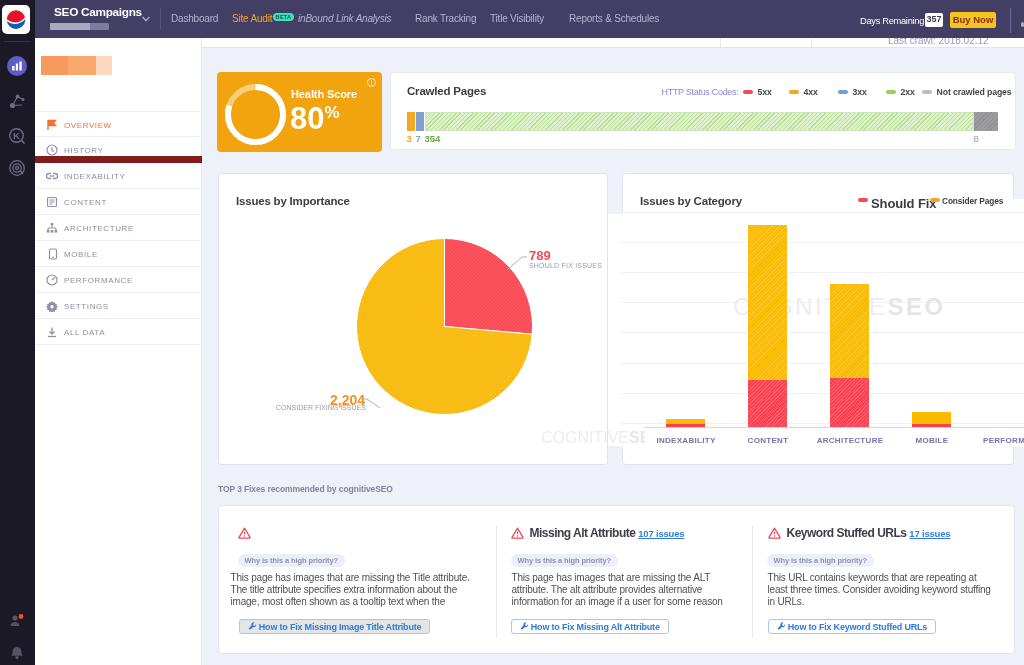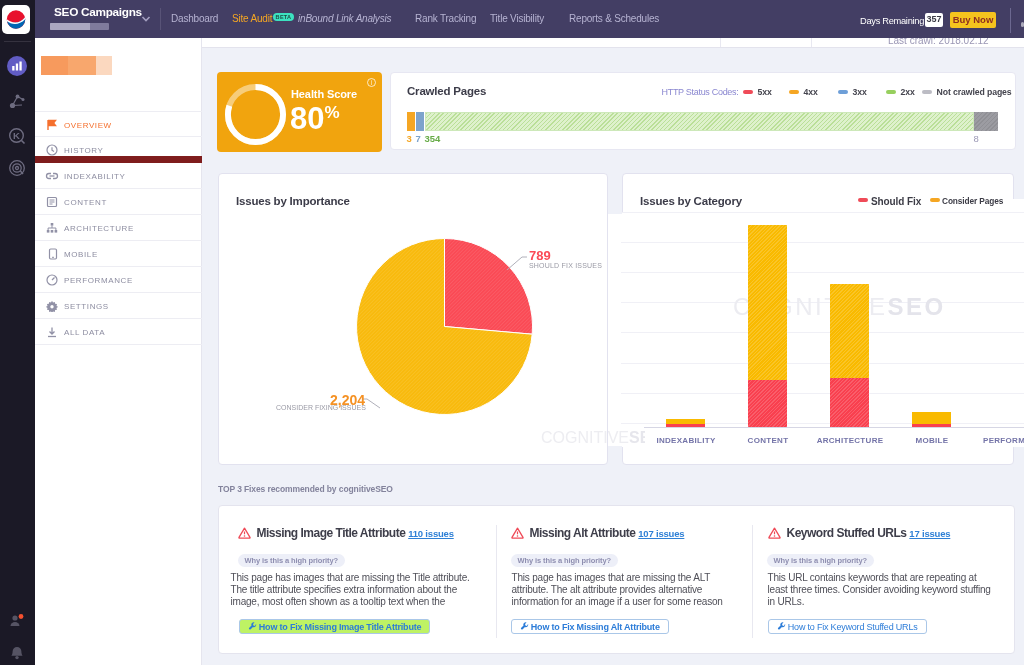--- a/index.html
+++ b/index.html
@@ -237,21 +237,21 @@
     <div class="abs" style="left:17px;top:21px;font-size:11.5px;font-weight:bold;color:#3c3c49;letter-spacing:-0.2px;">Issues by Category</div>
   </div>
 
   <div class="abs" id="chartlayer" style="left:0;top:0;width:1024px;height:665px;pointer-events:none;">
 
     <div class="abs" style="left:608px;top:214px;width:15px;height:232px;background:#fff;"></div>
     <div class="abs" style="left:1013px;top:199px;width:11px;height:248px;background:#fff;"></div>
     <div class="abs" style="left:622px;top:212px;width:402px;height:235px;background:#fff;"></div>
 
     <div class="abs" style="left:858px;top:198px;width:10px;height:4px;border-radius:2px;background:#ef4b58;"></div>
-    <div class="abs" style="left:871px;top:195.5px;font-size:10px;font-weight:bold;color:#3c3c46;letter-spacing:-0.1px;">Should Fix</div>
+    <div class="abs" style="left:871px;top:195.5px;font-size:13px;font-weight:bold;color:#3c3c46;letter-spacing:-0.1px;">Should Fix</div>
     <div class="abs" style="left:930px;top:198px;width:10px;height:4px;border-radius:2px;background:#f5a623;"></div>
     <div class="abs" style="left:942px;top:195.5px;font-size:8.3px;font-weight:bold;color:#3c3c46;letter-spacing:-0.1px;">Consider Pages</div>
 
     <div class="abs" style="left:621px;top:212px;width:403px;height:1px;background:#f0f0f6;"></div>
     <div class="abs" style="left:621px;top:242px;width:403px;height:1px;background:#f0f0f6;"></div>
     <div class="abs" style="left:621px;top:272px;width:403px;height:1px;background:#f0f0f6;"></div>
     <div class="abs" style="left:621px;top:302px;width:403px;height:1px;background:#f0f0f6;"></div>
     <div class="abs" style="left:621px;top:332px;width:403px;height:1px;background:#f0f0f6;"></div>
     <div class="abs" style="left:621px;top:363px;width:403px;height:1px;background:#f0f0f6;"></div>
     <div class="abs" style="left:621px;top:393px;width:403px;height:1px;background:#f0f0f6;"></div>
@@ -307,24 +307,23 @@
   <div class="abs" style="left:218px;top:484px;font-size:8.5px;letter-spacing:-0.1px;font-weight:bold;color:#83839c;">TOP 3 Fixes recommended by cognitiveSEO</div>
   <div class="abs" id="fixcard" style="left:217.5px;top:504.5px;width:797px;height:149px;background:#fff;border:1px solid #e4e4ee;border-radius:4px;">
     <div class="abs" style="left:277px;top:19px;width:1px;height:113px;background:#e8e8f0;"></div>
     <div class="abs" style="left:533px;top:19px;width:1px;height:113px;background:#e8e8f0;"></div>
 
     <svg class="abs" style="left:19px;top:21px;" width="13" height="12" viewBox="0 0 13 12">
         <path d="M6.5 1.2 L12 10.3 a.6.6 0 0 1 -.5.9 H1.5 a.6.6 0 0 1 -.5-.9 Z" fill="none" stroke="#ef4b58" stroke-width="1.3" stroke-linejoin="round"></path>
         <path d="M6.5 4.5 v2.8" stroke="#ef4b58" stroke-width="1.2"></path>
         <circle cx="6.5" cy="9" r=".8" fill="#ef4b58"></circle>
       </svg>
-    <div class="abs" style="left:38px;top:20px;font-size:12px;letter-spacing:-0.5px;font-weight:bold;color:#3e3e4a;white-space:nowrap;">Missing Image Title Attribute <span style="font-size:9.5px;letter-spacing:-0.2px;color:#2f80d6;text-decoration:underline;">110 issues</span></div>
     <div class="abs" style="left:19px;top:48px;height:13px;line-height:13px;background:#edeff8;border-radius:7px;padding:0 7px;font-size:7.5px;letter-spacing:-0.1px;font-weight:bold;color:#8e8eb0;white-space:nowrap;">Why is this a high priority?</div>
     <div class="abs" style="left:12px;top:66px;width:260px;font-size:10px;letter-spacing:-0.2px;line-height:12px;color:#4f4f58;white-space:nowrap;">This page has images that are missing the Title attribute.<br>The title attribute specifies extra information about the<br>image, most often shown as a tooltip text when the</div>
-    <div class="abs" style="left:20px;top:113px;height:15px;line-height:15px;border:1px solid #aac7e8;border-radius:3px;background:#bef264;padding:0 8px;font-size:9px;letter-spacing:-0.2px;font-weight:bold;color:#2c7cd8;white-space:nowrap;text-align:center;"><svg width="9" height="9" viewBox="0 0 10 10" style="vertical-align:-1px;">
+    <div class="abs" style="left:20px;top:113px;height:15px;line-height:15px;border:1px solid #aac7e8;border-radius:3px;background:#e5e5e5;padding:0 8px;font-size:9px;letter-spacing:-0.2px;font-weight:bold;color:#2c7cd8;white-space:nowrap;text-align:center;"><svg width="9" height="9" viewBox="0 0 10 10" style="vertical-align:-1px;">
           <path d="M8.9 2.1 a2.6 2.6 0 0 1 -3.4 3.4 L3 8 a1.1 1.1 0 0 1 -1.6-1.6 L3.9 4 a2.6 2.6 0 0 1 3.4-3.4 L5.6 2.3 l.4 1.7 1.7.4 Z" fill="#2c7cd8"></path>
         </svg> How to Fix Missing Image Title Attribute</div>
 
     <svg class="abs" style="left:292px;top:21px;" width="13" height="12" viewBox="0 0 13 12">
         <path d="M6.5 1.2 L12 10.3 a.6.6 0 0 1 -.5.9 H1.5 a.6.6 0 0 1 -.5-.9 Z" fill="none" stroke="#ef4b58" stroke-width="1.3" stroke-linejoin="round"></path>
         <path d="M6.5 4.5 v2.8" stroke="#ef4b58" stroke-width="1.2"></path>
         <circle cx="6.5" cy="9" r=".8" fill="#ef4b58"></circle>
       </svg>
     <div class="abs" style="left:311px;top:20px;font-size:12px;letter-spacing:-0.5px;font-weight:bold;color:#3e3e4a;white-space:nowrap;">Missing Alt Attribute <span style="font-size:9.5px;letter-spacing:-0.2px;color:#2f80d6;text-decoration:underline;">107 issues</span></div>
     <div class="abs" style="left:292px;top:48px;height:13px;line-height:13px;background:#edeff8;border-radius:7px;padding:0 7px;font-size:7.5px;letter-spacing:-0.1px;font-weight:bold;color:#8e8eb0;white-space:nowrap;">Why is this a high priority?</div>
@@ -334,18 +333,18 @@
         </svg> How to Fix Missing Alt Attribute</div>
 
     <svg class="abs" style="left:549px;top:21px;" width="13" height="12" viewBox="0 0 13 12">
         <path d="M6.5 1.2 L12 10.3 a.6.6 0 0 1 -.5.9 H1.5 a.6.6 0 0 1 -.5-.9 Z" fill="none" stroke="#ef4b58" stroke-width="1.3" stroke-linejoin="round"></path>
         <path d="M6.5 4.5 v2.8" stroke="#ef4b58" stroke-width="1.2"></path>
         <circle cx="6.5" cy="9" r=".8" fill="#ef4b58"></circle>
       </svg>
     <div class="abs" style="left:568px;top:20px;font-size:12px;letter-spacing:-0.5px;font-weight:bold;color:#3e3e4a;white-space:nowrap;">Keyword Stuffed URLs <span style="font-size:9.5px;letter-spacing:-0.2px;color:#2f80d6;text-decoration:underline;">17 issues</span></div>
     <div class="abs" style="left:548px;top:48px;height:13px;line-height:13px;background:#edeff8;border-radius:7px;padding:0 7px;font-size:7.5px;letter-spacing:-0.1px;font-weight:bold;color:#8e8eb0;white-space:nowrap;">Why is this a high priority?</div>
     <div class="abs" style="left:549px;top:66px;width:260px;font-size:10px;letter-spacing:-0.2px;line-height:12px;color:#4f4f58;white-space:nowrap;">This URL contains keywords that are repeating at<br>least three times. Consider avoiding keyword stuffing<br>in URLs.</div>
-    <div class="abs" style="left:549px;top:113px;height:15px;line-height:15px;border:1px solid #aac7e8;border-radius:3px;background:#fff;padding:0 8px;font-size:9px;letter-spacing:-0.2px;font-weight:normal;color:#2c7cd8;white-space:nowrap;"><svg width="9" height="9" viewBox="0 0 10 10" style="vertical-align:-1px;">
+    <div class="abs" style="left:549px;top:113px;height:15px;line-height:15px;border:1px solid #aac7e8;border-radius:3px;background:#fff;padding:0 8px;font-size:9px;letter-spacing:-0.2px;font-weight:bold;color:#2c7cd8;white-space:nowrap;"><svg width="9" height="9" viewBox="0 0 10 10" style="vertical-align:-1px;">
           <path d="M8.9 2.1 a2.6 2.6 0 0 1 -3.4 3.4 L3 8 a1.1 1.1 0 0 1 -1.6-1.6 L3.9 4 a2.6 2.6 0 0 1 3.4-3.4 L5.6 2.3 l.4 1.7 1.7.4 Z" fill="#2c7cd8"></path>
         </svg> How to Fix Keyword Stuffed URLs</div>
   </div>
 
 </div>
 
 </body></html>

